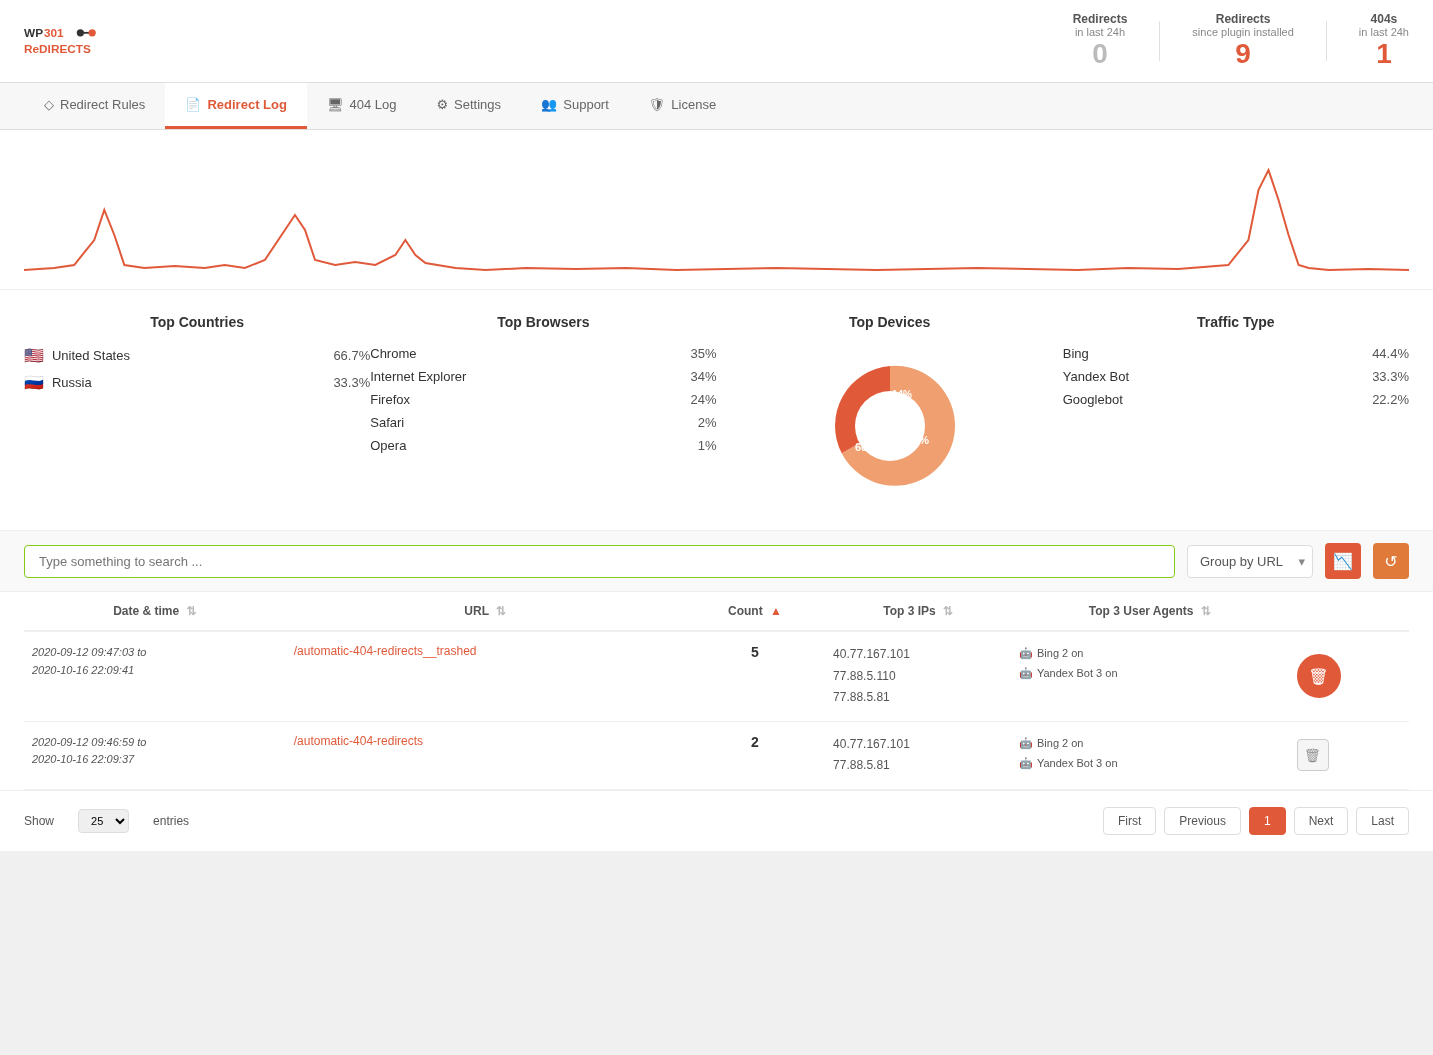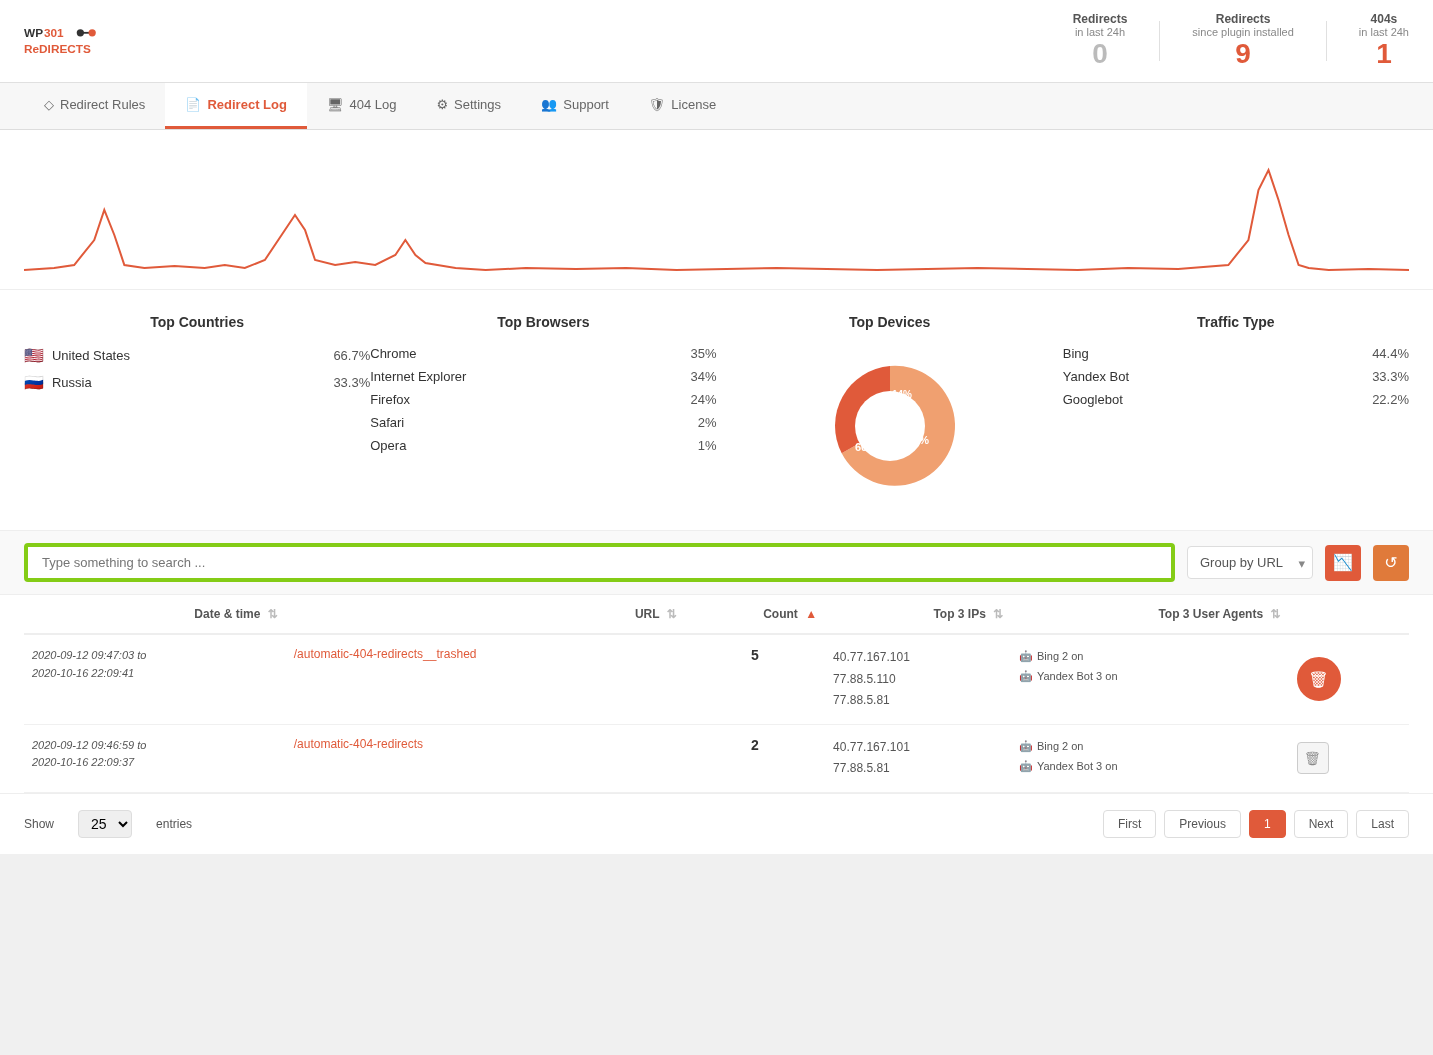--- a/index.html
+++ b/index.html
@@ -33,47 +33,47 @@
     .donut-container { display: flex; justify-content: center; align-items: center; height: 160px; }
 
     .traffic-list { list-style: none; }
     .traffic-item { display: flex; justify-content: space-between; margin-bottom: 8px; font-size: 13px; }
     .traffic-pct { color: #555; }
 
     
     .donut-svg { width: 160px; height: 160px; }
 
     .toolbar { padding: 12px 24px; background: #f9f9f9; border-bottom: 1px solid #eee; display: flex; align-items: center; gap: 12px; }
-    .search-input { flex: 1; padding: 8px 14px; border: 4px solid #84cc16; border-radius: 4px; font-size: 13px; color: #999; outline: none; }
+    .search-input { flex: 1; padding: 8px 14px; border: 1px solid #84cc16; border-radius: 4px; font-size: 13px; color: #999; outline: none; }
     .group-by-select { padding: 8px 12px; border: 1px solid #ddd; border-radius: 4px; font-size: 13px; color: #555; background: #fff; cursor: pointer; appearance: none; padding-right: 28px; }
     .group-by-wrapper { position: relative; }
     .group-by-wrapper::after { content: '▾'; position: absolute; right: 8px; top: 50%; transform: translateY(-50%); color: #888; pointer-events: none; }
     .toolbar-btn { width: 36px; height: 36px; border: none; border-radius: 4px; cursor: pointer; display: flex; align-items: center; justify-content: center; font-size: 16px; }
     .toolbar-btn-red { background: #e05a3a; color: #fff; }
     .toolbar-btn-orange { background: #e07a3a; color: #fff; }
 
     .table-container { padding: 0 24px; background: #fff; }
     table { width: 100%; border-collapse: collapse; }
-    thead th { padding: 12px 8px; text-align: right; font-size: 12px; font-weight: 600; color: #555; border-bottom: 2px solid #eee; cursor: pointer; white-space: nowrap; }
+    thead th { padding: 12px 8px; text-align: center; font-size: 12px; font-weight: 600; color: #555; border-bottom: 2px solid #eee; cursor: pointer; white-space: nowrap; }
     thead th .sort-icon { color: #bbb; margin-left: 4px; }
     thead th .sort-asc { color: #e05a3a; }
     tbody tr { border-bottom: 1px solid #f0f0f0; }
     tbody td { padding: 12px 8px; vertical-align: top; font-size: 12px; }
     .td-datetime { color: #555; font-size: 11px; line-height: 1.6; font-style: italic; }
     .td-url { color: #e05a3a; font-size: 12px; }
     .td-count { font-size: 14px; font-weight: 600; text-align: center; }
     .td-ips { color: #555; font-size: 12px; line-height: 1.8; }
     .td-agents { color: #555; font-size: 11px; line-height: 1.8; }
     .agent-icon { margin-right: 4px; }
     .delete-btn { width: 32px; height: 32px; border: 1px solid #ccc; border-radius: 4px; background: #f5f5f5; cursor: pointer; display: flex; align-items: center; justify-content: center; color: #888; }
     .delete-btn-highlighted { width: 44px; height: 44px; border: 3px solid #e05a3a; border-radius: 50%; background: #e05a3a; cursor: pointer; display: flex; align-items: center; justify-content: center; color: #fff; font-size: 16px; }
 
     .pagination-bar { padding: 16px 24px; display: flex; align-items: center; justify-content: space-between; background: #fff; border-top: 1px solid #eee; }
     .show-entries { display: flex; align-items: center; gap: 24px; font-size: 12px; color: #555; }
-    .show-select { padding: 4px 8px; border: 1px solid #ddd; border-radius: 4px; font-size: 14px; }
+    .show-select { padding: 4px 8px; border: 1px solid #ddd; border-radius: 4px; font-size: 11px; }
     .pagination-controls { display: flex; align-items: center; gap: 8px; }
     .page-btn { padding: 6px 14px; border: 1px solid #ddd; border-radius: 4px; background: #fff; cursor: pointer; font-size: 12px; color: #555; }
     .page-btn-active { background: #e05a3a; color: #fff; border-color: #e05a3a; }
 
     
     .chart-svg { width: 100%; height: 130px; }
 
     .logo-svg { width: 100px; height: 40px; }
   </style>
 </head>

